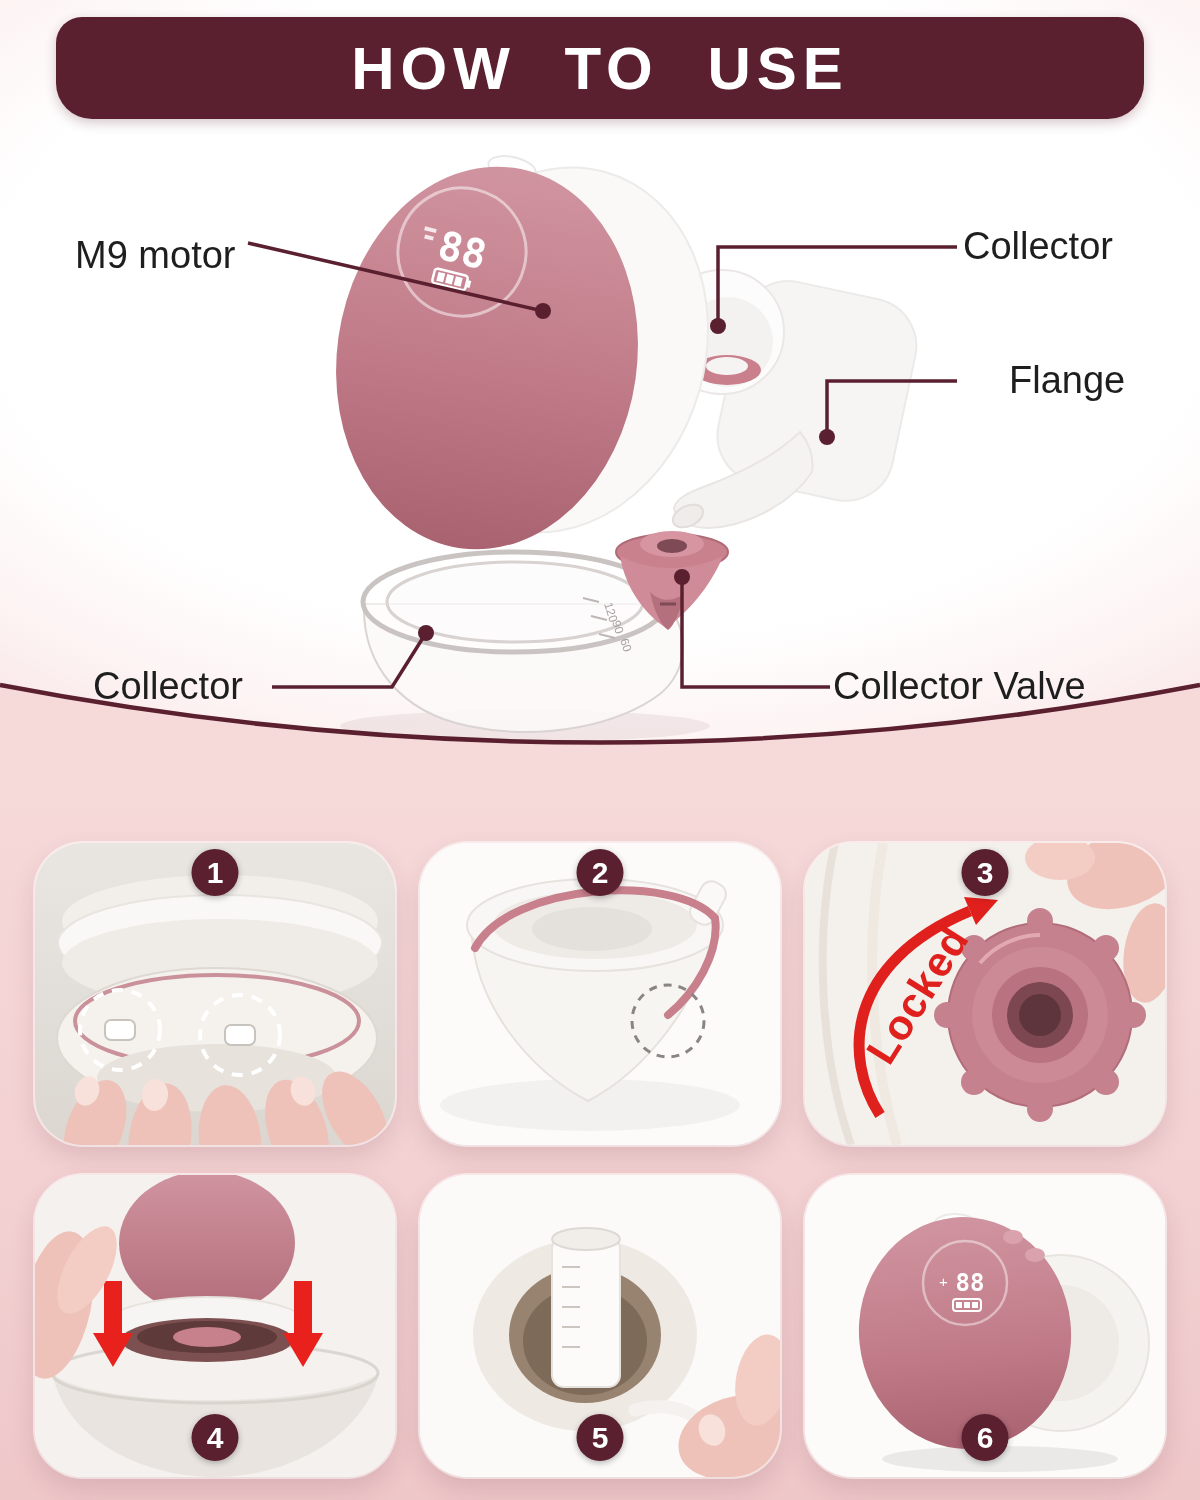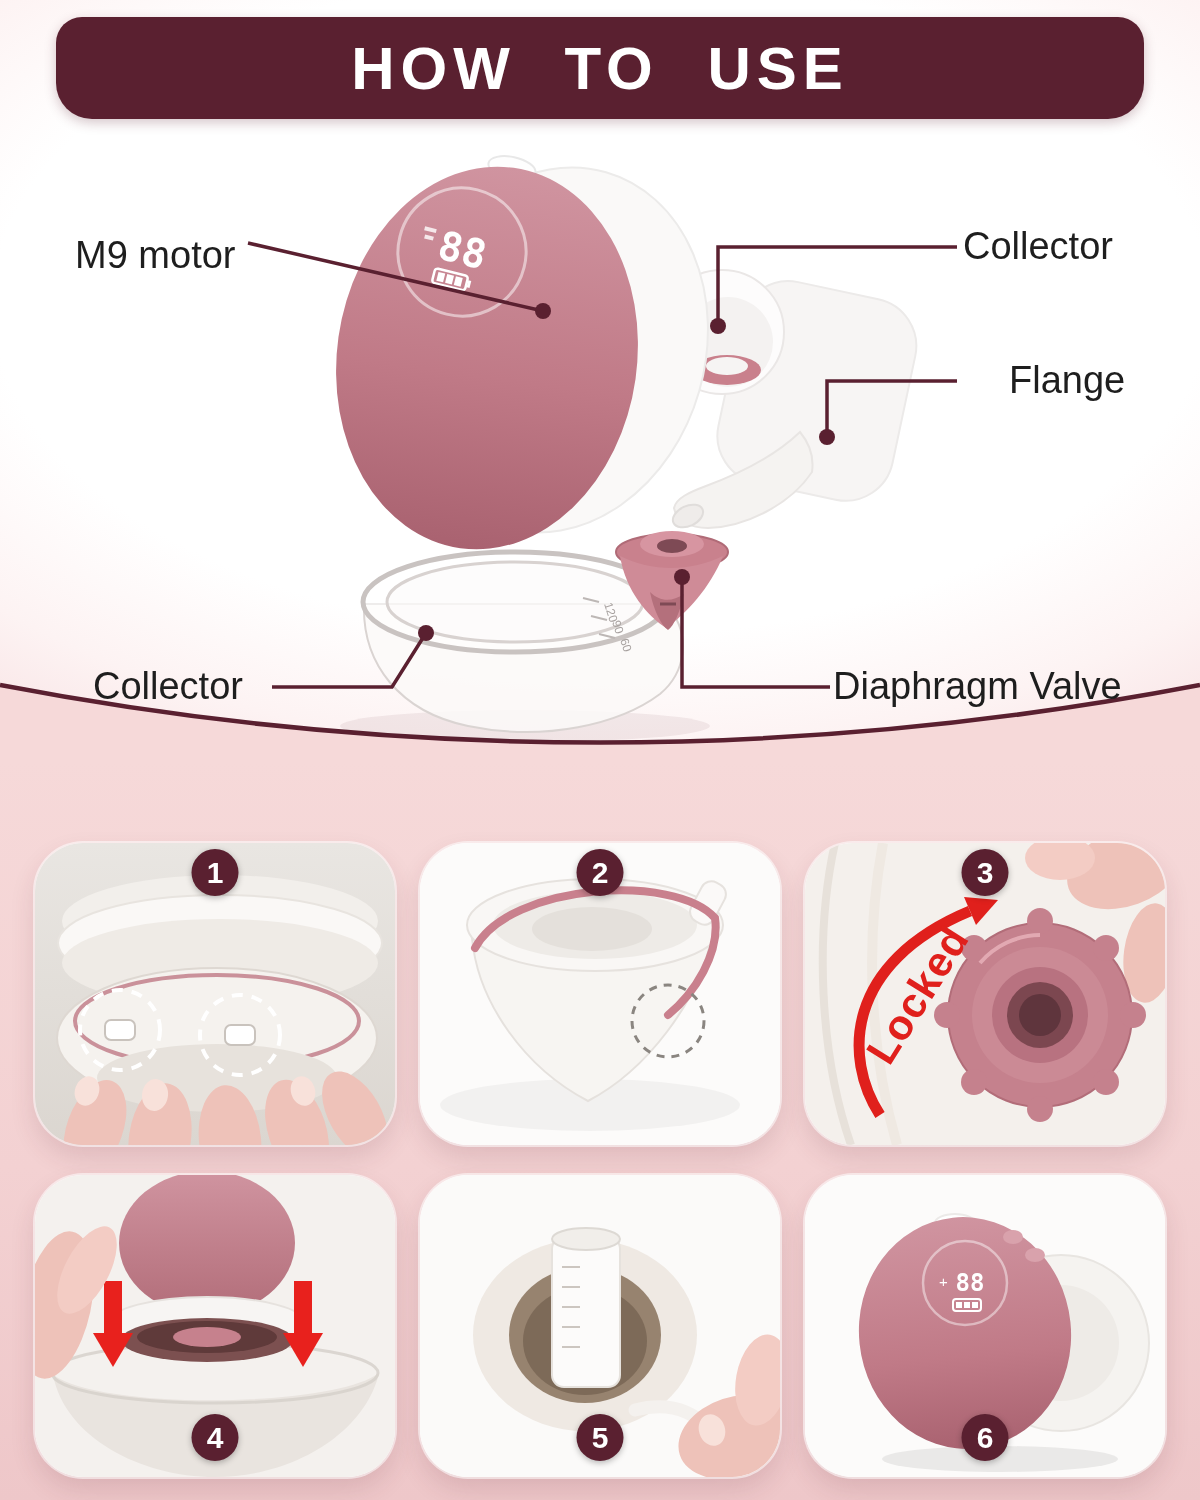--- a/index.html
+++ b/index.html
@@ -136,21 +136,21 @@
 </svg>
 
 <header class="banner">
   <h1>HOW TO USE</h1>
 </header>
 
 <div class="part-label" style="left:75px;top:234px">M9 motor</div>
 <div class="part-label" style="left:963px;top:225px">Collector</div>
 <div class="part-label" style="left:1009px;top:359px">Flange</div>
 <div class="part-label" style="left:93px;top:665px">Collector</div>
-<div class="part-label" style="left:833px;top:665px">Diaphragm Valve</div>
+<div class="part-label" style="left:833px;top:665px">Collector Valve</div>
 
 <div class="steps-area">
   <div class="steps-grid">
 
     <div class="step-card">
       <div class="badge top">1</div>
       <svg viewBox="0 0 360 302" preserveAspectRatio="xMidYMid slice">
         <defs>
             <linearGradient id="s1bg" x1="0" y1="0" x2="0" y2="1">
           <stop offset="0" stop-color="#e9e6e2"></stop>

